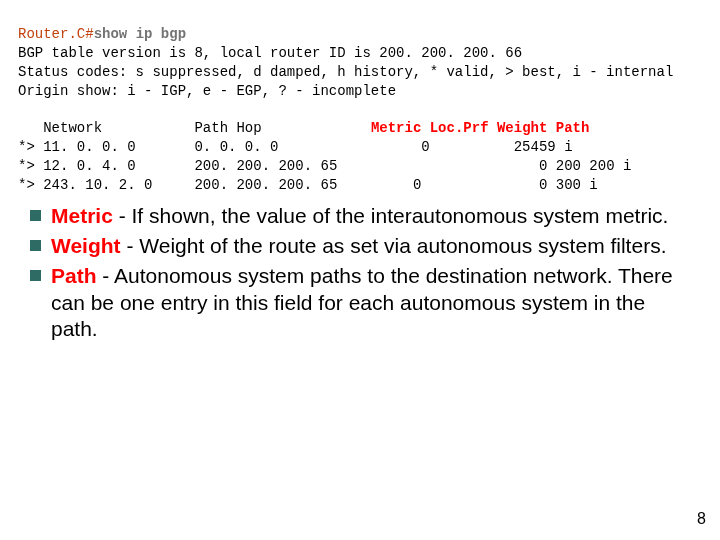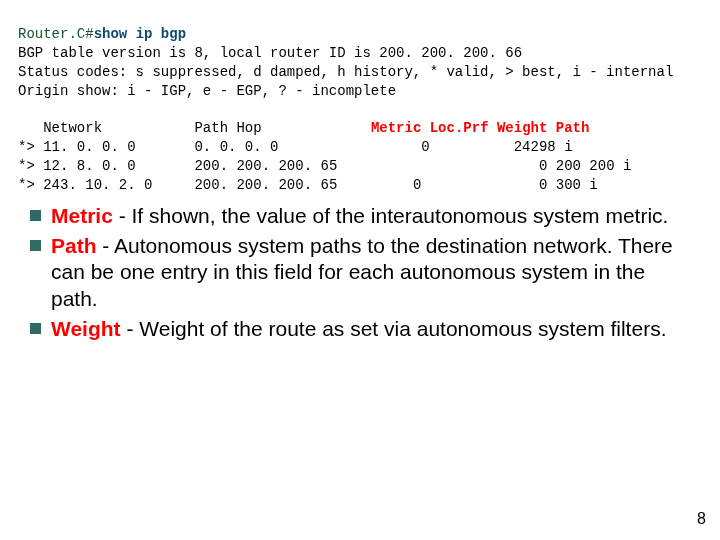--- a/index.html
+++ b/index.html
@@ -15,22 +15,22 @@
     color: #000;
     position: relative;
   }
   .terminal {
     font-family: "Courier New", Courier, monospace;
     font-size: 14px;
     line-height: 1.35;
     white-space: pre;
     padding: 6px 0 0 18px;
   }
-  .prompt { color: #14532d; }
-  .cmd    { color: #0c4a6e; font-weight: bold; }
+  .prompt { color: #c2410c; }
+  .cmd    { color: #737373; font-weight: bold; }
   .hdr    { color: #ff0000; font-weight: bold; }
   .notes {
     padding: 8px 32px 0 30px;
   }
   .bullet-row {
     display: flex;
     align-items: flex-start;
     margin-bottom: 4px;
   }
   .sq {
@@ -59,33 +59,33 @@
 </head>
 <body>
 
 <div class="terminal">
 <span class="prompt">Router.C#</span><span class="cmd">show ip bgp</span>
 <span>BGP table version is 8, local router ID is 200. 200. 200. 66</span>
 <span>Status codes: s suppressed, d damped, h history, * valid, &gt; best, i - internal</span>
 <span>Origin show: i - IGP, e - EGP, ? - incomplete</span>
 
    <span>Network</span>           <span>Path Hop</span>             <span class="hdr">Metric</span> <span class="hdr">Loc.Prf</span> <span class="hdr">Weight</span> <span class="hdr">Path</span>
-<span><span>*&gt;</span> <span>11. 0. 0. 0</span>       <span>0. 0. 0. 0</span>                 <span>0</span>          <span>24298</span> <span>i</span></span>
-<span><span>*&gt;</span> <span>12. 8. 0. 0</span>       <span>200. 200. 200. 65</span>                        <span>0</span> <span>200 200 i</span></span>
+<span><span>*&gt;</span> <span>11. 0. 0. 0</span>       <span>0. 0. 0. 0</span>                 <span>0</span>          <span>25459</span> <span>i</span></span>
+<span><span>*&gt;</span> <span>12. 0. 4. 0</span>       <span>200. 200. 200. 65</span>                        <span>0</span> <span>200 200 i</span></span>
 <span><span>*&gt;</span> <span>243. 10. 2. 0</span>     <span>200. 200. 200. 65</span>         <span>0</span>              <span>0</span> <span>300 i</span></span>
 </div>
 
 <div class="notes">
   <div class="bullet-row">
     <div class="sq"></div>
     <div class="bt"><span class="term">Metric</span><span> - If shown, the value of the interautonomous system metric.</span></div>
   </div>
   <div class="bullet-row">
     <div class="sq"></div>
-    <div class="bt"><span class="term">Path</span><span> - Autonomous system paths to the destination network. There can be one entry in this field for each autonomous system in the path.</span></div>
+    <div class="bt"><span class="term">Weight</span><span> - Weight of the route as set via autonomous system filters.</span></div>
   </div>
   <div class="bullet-row">
     <div class="sq"></div>
-    <div class="bt"><span class="term">Weight</span><span> - Weight of the route as set via autonomous system filters.</span></div>
+    <div class="bt"><span class="term">Path</span><span> - Autonomous system paths to the destination network. There can be one entry in this field for each autonomous system in the path.</span></div>
   </div>
 </div>
 
 <div class="pagenum">8</div>
 
 </body></html>

